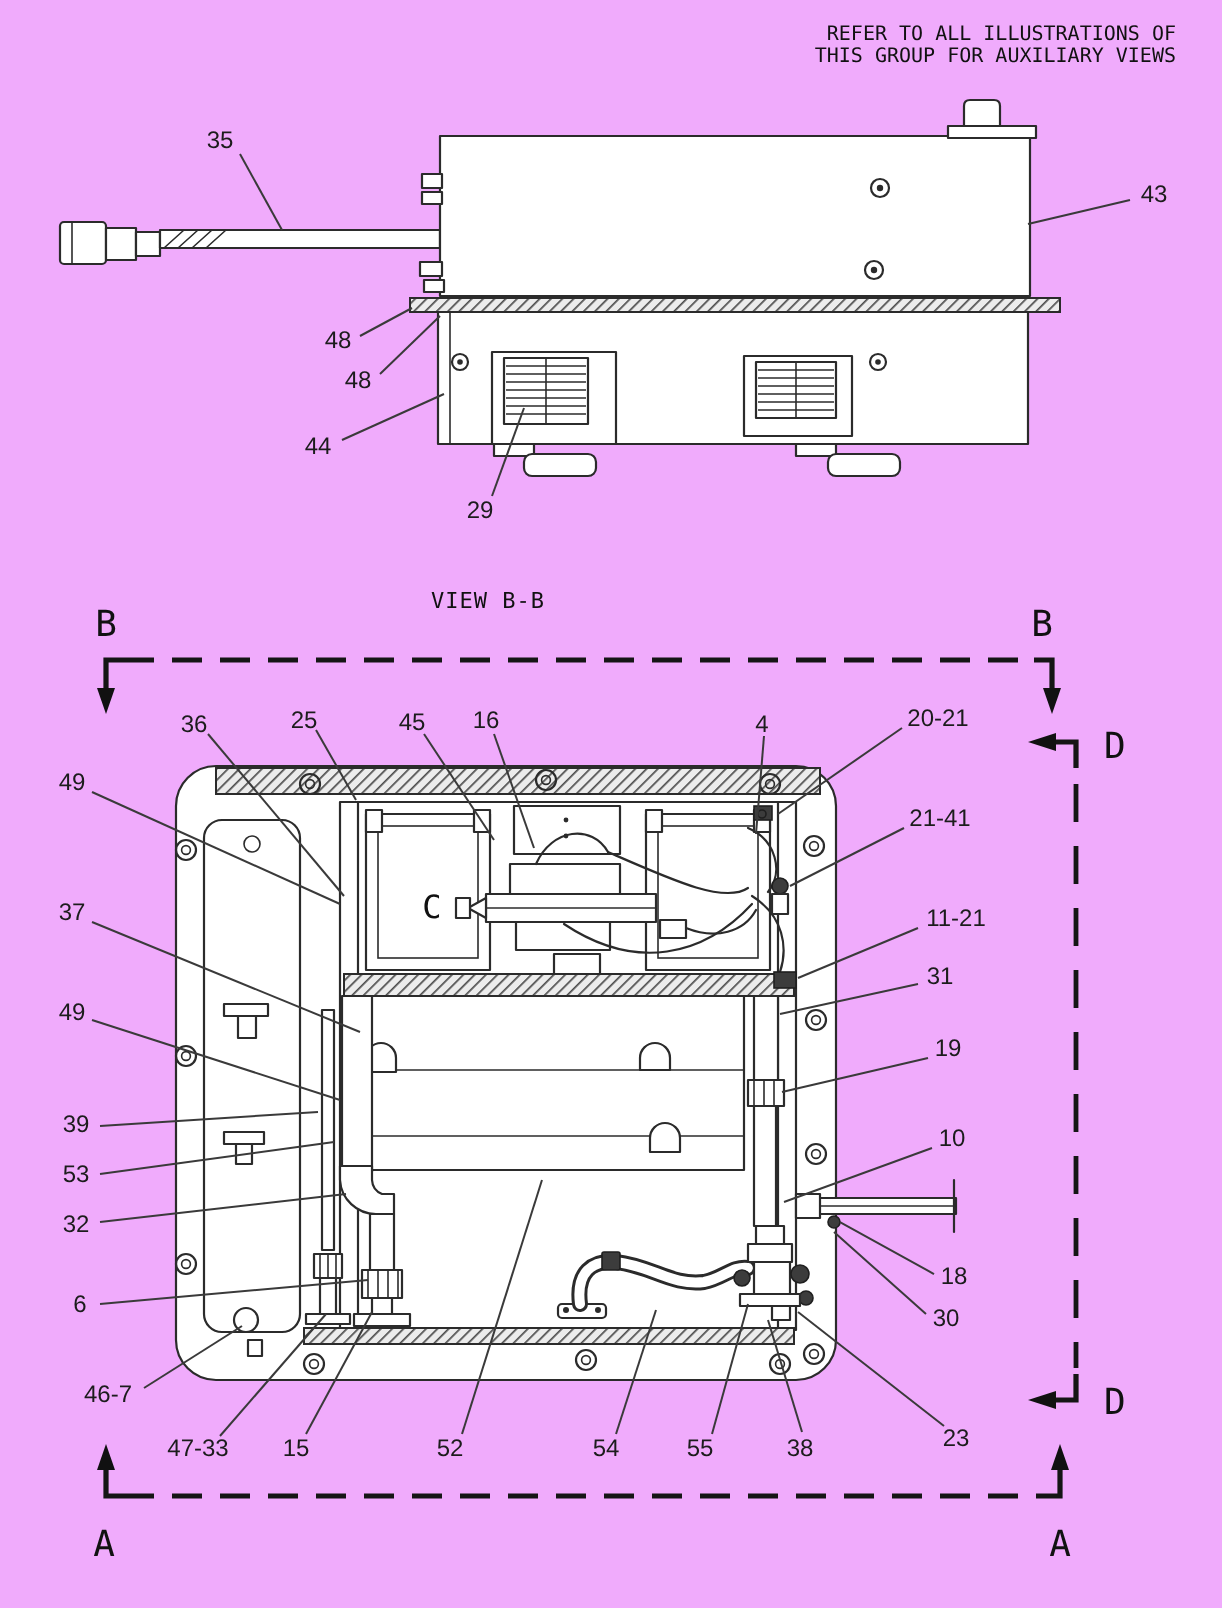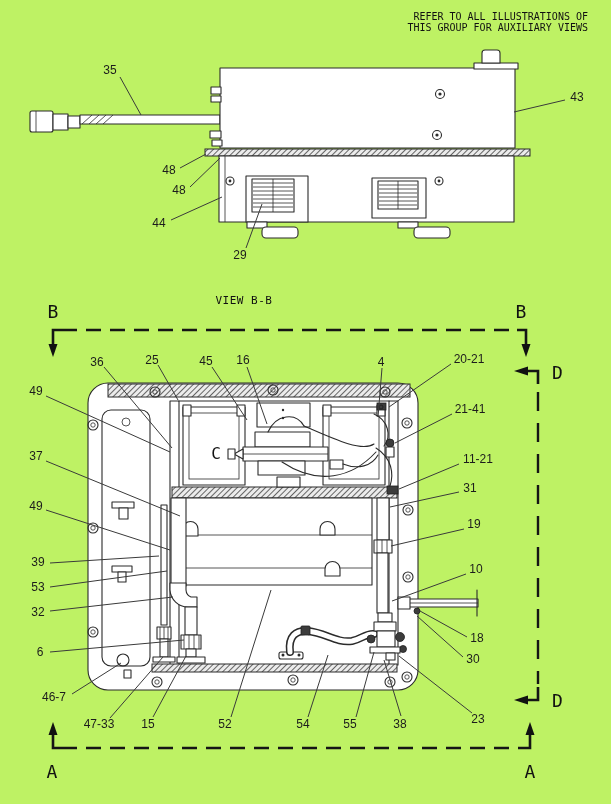--- a/index.html
+++ b/index.html
@@ -1,16 +1,16 @@
 <!DOCTYPE html>
 <html><head>
 <meta charset="utf-8">
 <style>
   html,body{margin:0;padding:0;background:#ffffff;}
-  .page{position:relative;width:611px;height:804px;background:#bef264;overflow:hidden;
+  .page{position:relative;width:611px;height:804px;background:#f0abfc;overflow:hidden;
         font-family:"DejaVu Sans Mono",monospace;}
   svg{display:block;}
   .ln{stroke:#2b2b2b;fill:none;stroke-width:1.1;stroke-linecap:round;stroke-linejoin:round;}
   .fw{fill:#ffffff;stroke:#2b2b2b;stroke-width:1.1;stroke-linejoin:round;}
   .thin{stroke:#2b2b2b;fill:none;stroke-width:.8;}
   .ld{stroke:#3a3a3a;fill:none;stroke-width:1;}
   .dash{stroke:#151515;fill:none;stroke-width:2.6;stroke-dasharray:15 9;}
   .dashv{stroke:#151515;fill:none;stroke-width:2.4;stroke-dasharray:19 12;}
   .corner{stroke:#151515;fill:none;stroke-width:2.6;}
   .arr{fill:#111111;stroke:none;}

